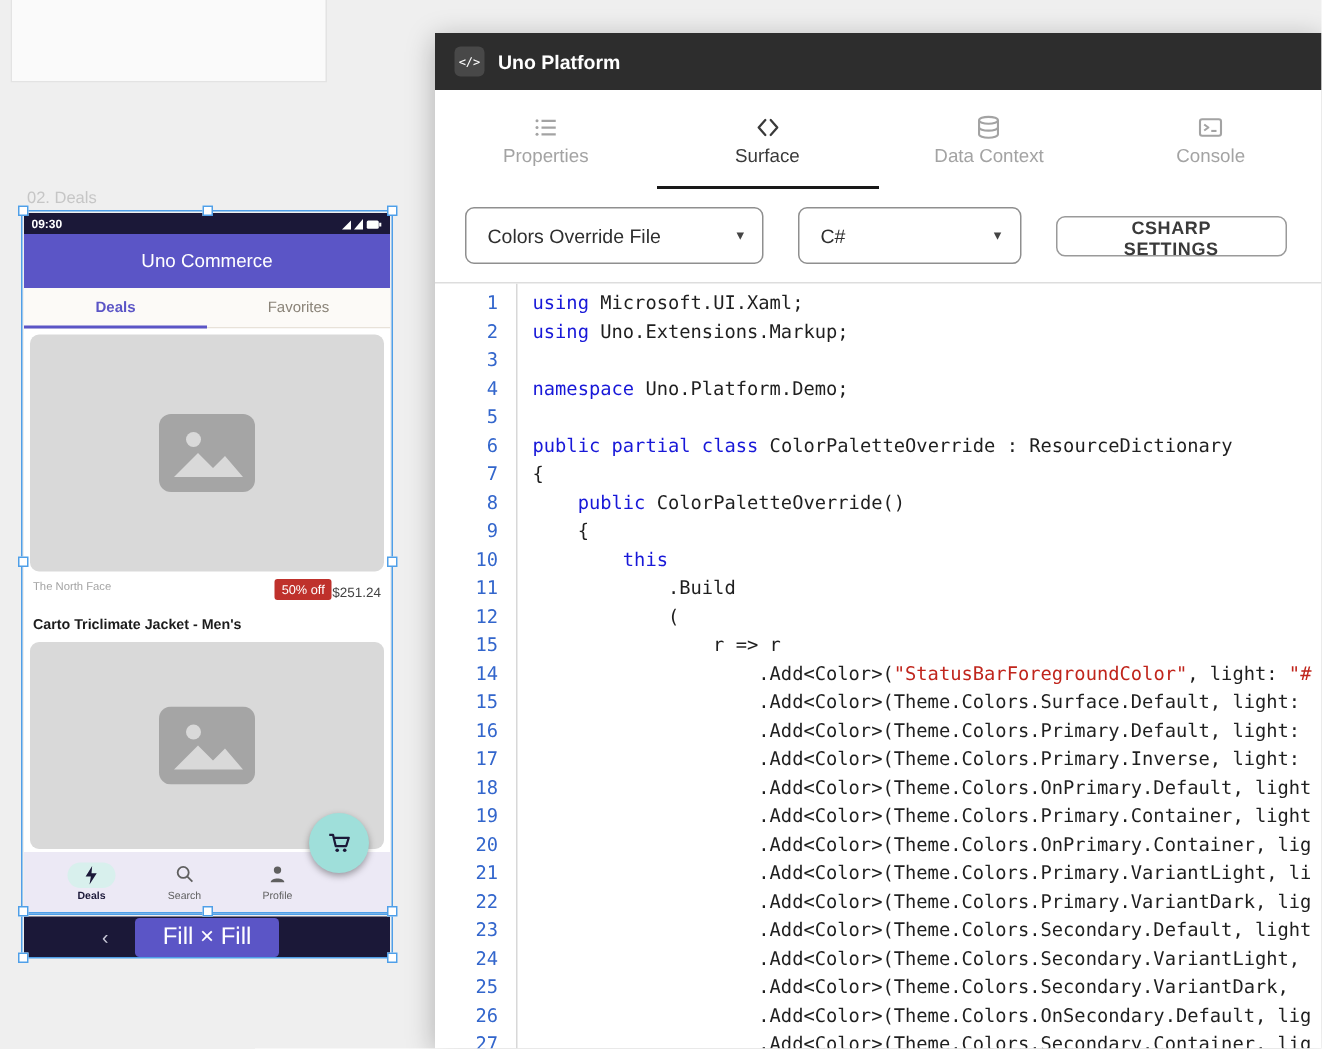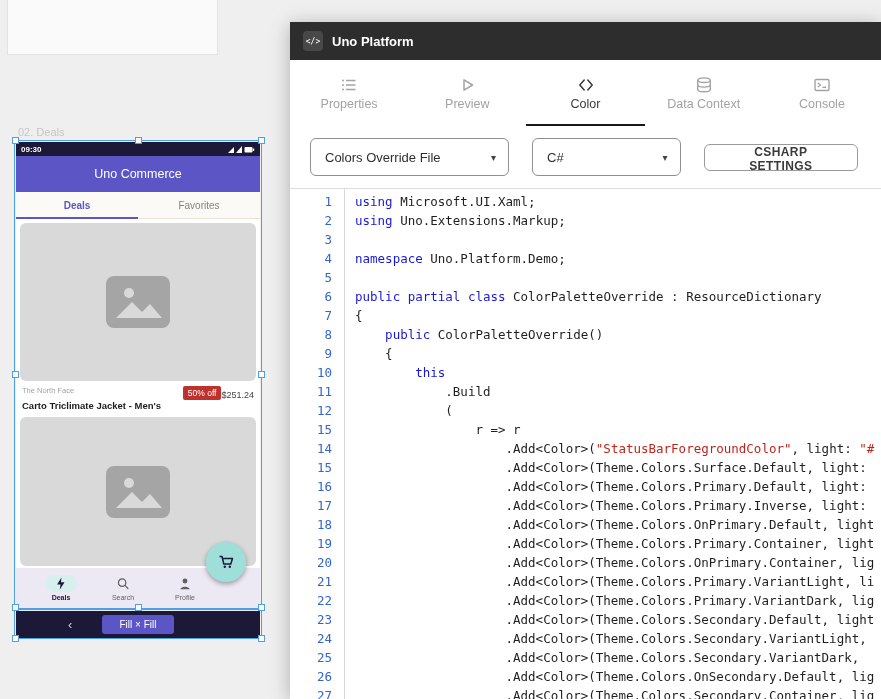--- a/index.html
+++ b/index.html
@@ -14,34 +14,34 @@
   .statusbar{height:14px;background:#1B1838;color:#fff;display:flex;align-items:center;justify-content:space-between;padding:0 5px;font-size:8px;font-weight:bold;flex:none}
   .appbar{height:36px;background:#5B55C6;color:#fff;display:flex;align-items:center;justify-content:center;font-size:12.5px;flex:none}
   .ptabs{height:27px;background:#fcfaf7;display:flex;border-bottom:1px solid #e8e2d9;flex:none}
   .ptab{flex:1;display:flex;align-items:center;justify-content:center;font-size:10px;color:#8a8378;position:relative;cursor:pointer}
   .ptab.active{color:#5B55C6;font-weight:bold}
   .ptab.active::after{content:"";position:absolute;left:0;right:0;bottom:-1px;height:2.5px;background:#5B55C6}
   .pcontent{flex:1;background:#fff;padding:4px 4px 2px;display:flex;flex-direction:column;min-height:0}
   .ph-img{background:#d9d9d9;border-radius:6px;height:158px;display:flex;align-items:center;justify-content:center;flex:none}
   .ph-img.grow{flex:1;height:auto}
   .pinfo{display:flex;justify-content:space-between;align-items:flex-start;padding:5px 2px 6px;flex:none}
-  .brand{font-size:7.5px;color:#a3a3a3;margin-bottom:5px}
+  .brand{font-size:7.5px;color:#a3a3a3;margin-bottom:16px}
   .pname{font-size:9.5px;color:#1c1c1c;font-weight:bold}
   .pright{display:flex;flex-direction:row;align-items:flex-end}
   .badge{background:#BF312C;color:#fff;font-size:8.5px;padding:2px 5px;border-radius:2px}
   .price{font-size:9px;color:#444;margin-top:3px}
   .fab{position:absolute;right:14px;bottom:26px;width:40px;height:40px;border-radius:50%;background:#9FDFDA;border:none;display:flex;align-items:center;justify-content:center;box-shadow:0 2px 5px rgba(0,0,0,.35);z-index:3;cursor:pointer}
   .pnav{height:40px;background:#ECE9F5;display:flex;align-items:center;padding-left:14px;flex:none}
   .nav-item{width:62px;display:flex;flex-direction:column;align-items:center;gap:2px;color:#5f5f5f;font-size:7px;cursor:pointer}
   .nav-item.active{color:#1B1838;font-weight:bold}
   .nav-item .pill{background:#D8F0ED;border-radius:9px;padding:1px 9px;display:flex;align-items:center;justify-content:center}
 
   .frame-toolbar{position:absolute;left:16px;top:611px;width:244px;height:27px;background:#1B1838;display:flex;align-items:center;justify-content:center}
   .chev{position:absolute;left:52px;color:#c9c9d8;font-size:13px;line-height:1;cursor:pointer}
-  .fillbtn{background:#5B55C6;color:#fff;border:none;border-radius:3px;font-size:10px;padding:4px 18px;cursor:pointer}
+  .fillbtn{background:#5B55C6;color:#fff;border:none;border-radius:3px;font-size:16px;padding:4px 18px;cursor:pointer}
 
   .sel-outline{position:absolute;border:1.5px solid #4F9FE8;pointer-events:none}
   .phone-sel{left:14px;top:140px;width:248px;height:469px}
   .tb-sel{left:14px;top:609px;width:248px;height:30px}
   .handle{position:absolute;width:7px;height:7px;background:#fff;border:1.5px solid #4F9FE8;z-index:5}
 
   
   .panel{position:absolute;left:290px;top:22px;width:591px;height:677px;background:#fff;box-shadow:0 3px 18px rgba(0,0,0,.28);display:flex;flex-direction:column}
   .phead{height:38px;background:#2D2D2D;display:flex;align-items:center;gap:9px;padding:0 13px;flex:none}
   .logo{width:20px;height:20px;background:#484848;border-radius:4px;color:#fff;font-size:8px;display:flex;align-items:center;justify-content:center;font-family:"DejaVu Sans Mono",monospace;flex:none}
@@ -182,32 +182,26 @@
       <svg width="18" height="18" viewBox="0 0 18 18">
         <circle cx="3" cy="4.5" r="1" fill="currentColor"></circle>
           <line x1="6" y1="4.5" x2="15.5" y2="4.5" stroke="currentColor" stroke-width="1.5"></line>
         <circle cx="3" cy="9" r="1" fill="currentColor"></circle>
           <line x1="6" y1="9" x2="15.5" y2="9" stroke="currentColor" stroke-width="1.5"></line>
         <circle cx="3" cy="13.5" r="1" fill="currentColor"></circle>
           <line x1="6" y1="13.5" x2="15.5" y2="13.5" stroke="currentColor" stroke-width="1.5"></line>
       </svg>
       <span>Properties</span>
     </div>
-    <div class="tab">
-      <svg width="18" height="18" viewBox="0 0 18 18">
-        <polygon points="6,3.8 14.5,9 6,14.2" fill="none" stroke="currentColor" stroke-width="1.5" stroke-linejoin="round"></polygon>
-      </svg>
-      <span>Preview</span>
-    </div>
     <div class="tab active">
       <svg width="18" height="18" viewBox="0 0 18 18">
         <polyline points="7.2,4 2.8,9 7.2,14" fill="none" stroke="currentColor" stroke-width="1.5" stroke-linejoin="round" stroke-linecap="round"></polyline>
         <polyline points="10.8,4 15.2,9 10.8,14" fill="none" stroke="currentColor" stroke-width="1.5" stroke-linejoin="round" stroke-linecap="round"></polyline>
       </svg>
-      <span>Color</span>
+      <span>Surface</span>
     </div>
     <div class="tab">
       <svg width="18" height="18" viewBox="0 0 18 18">
         <ellipse cx="9" cy="4.2" rx="6.3" ry="2.3" fill="none" stroke="currentColor" stroke-width="1.4"></ellipse>
         <path d="M2.7,4.2 V13.5 C2.7,14.8 5.5,15.8 9,15.8 C12.5,15.8 15.3,14.8 15.3,13.5 V4.2" fill="none" stroke="currentColor" stroke-width="1.4"></path>
         <path d="M2.7,8.8 C2.7,10.1 5.5,11.1 9,11.1 C12.5,11.1 15.3,10.1 15.3,8.8" fill="none" stroke="currentColor" stroke-width="1.4"></path>
       </svg>
       <span>Data Context</span>
     </div>
     <div class="tab">

